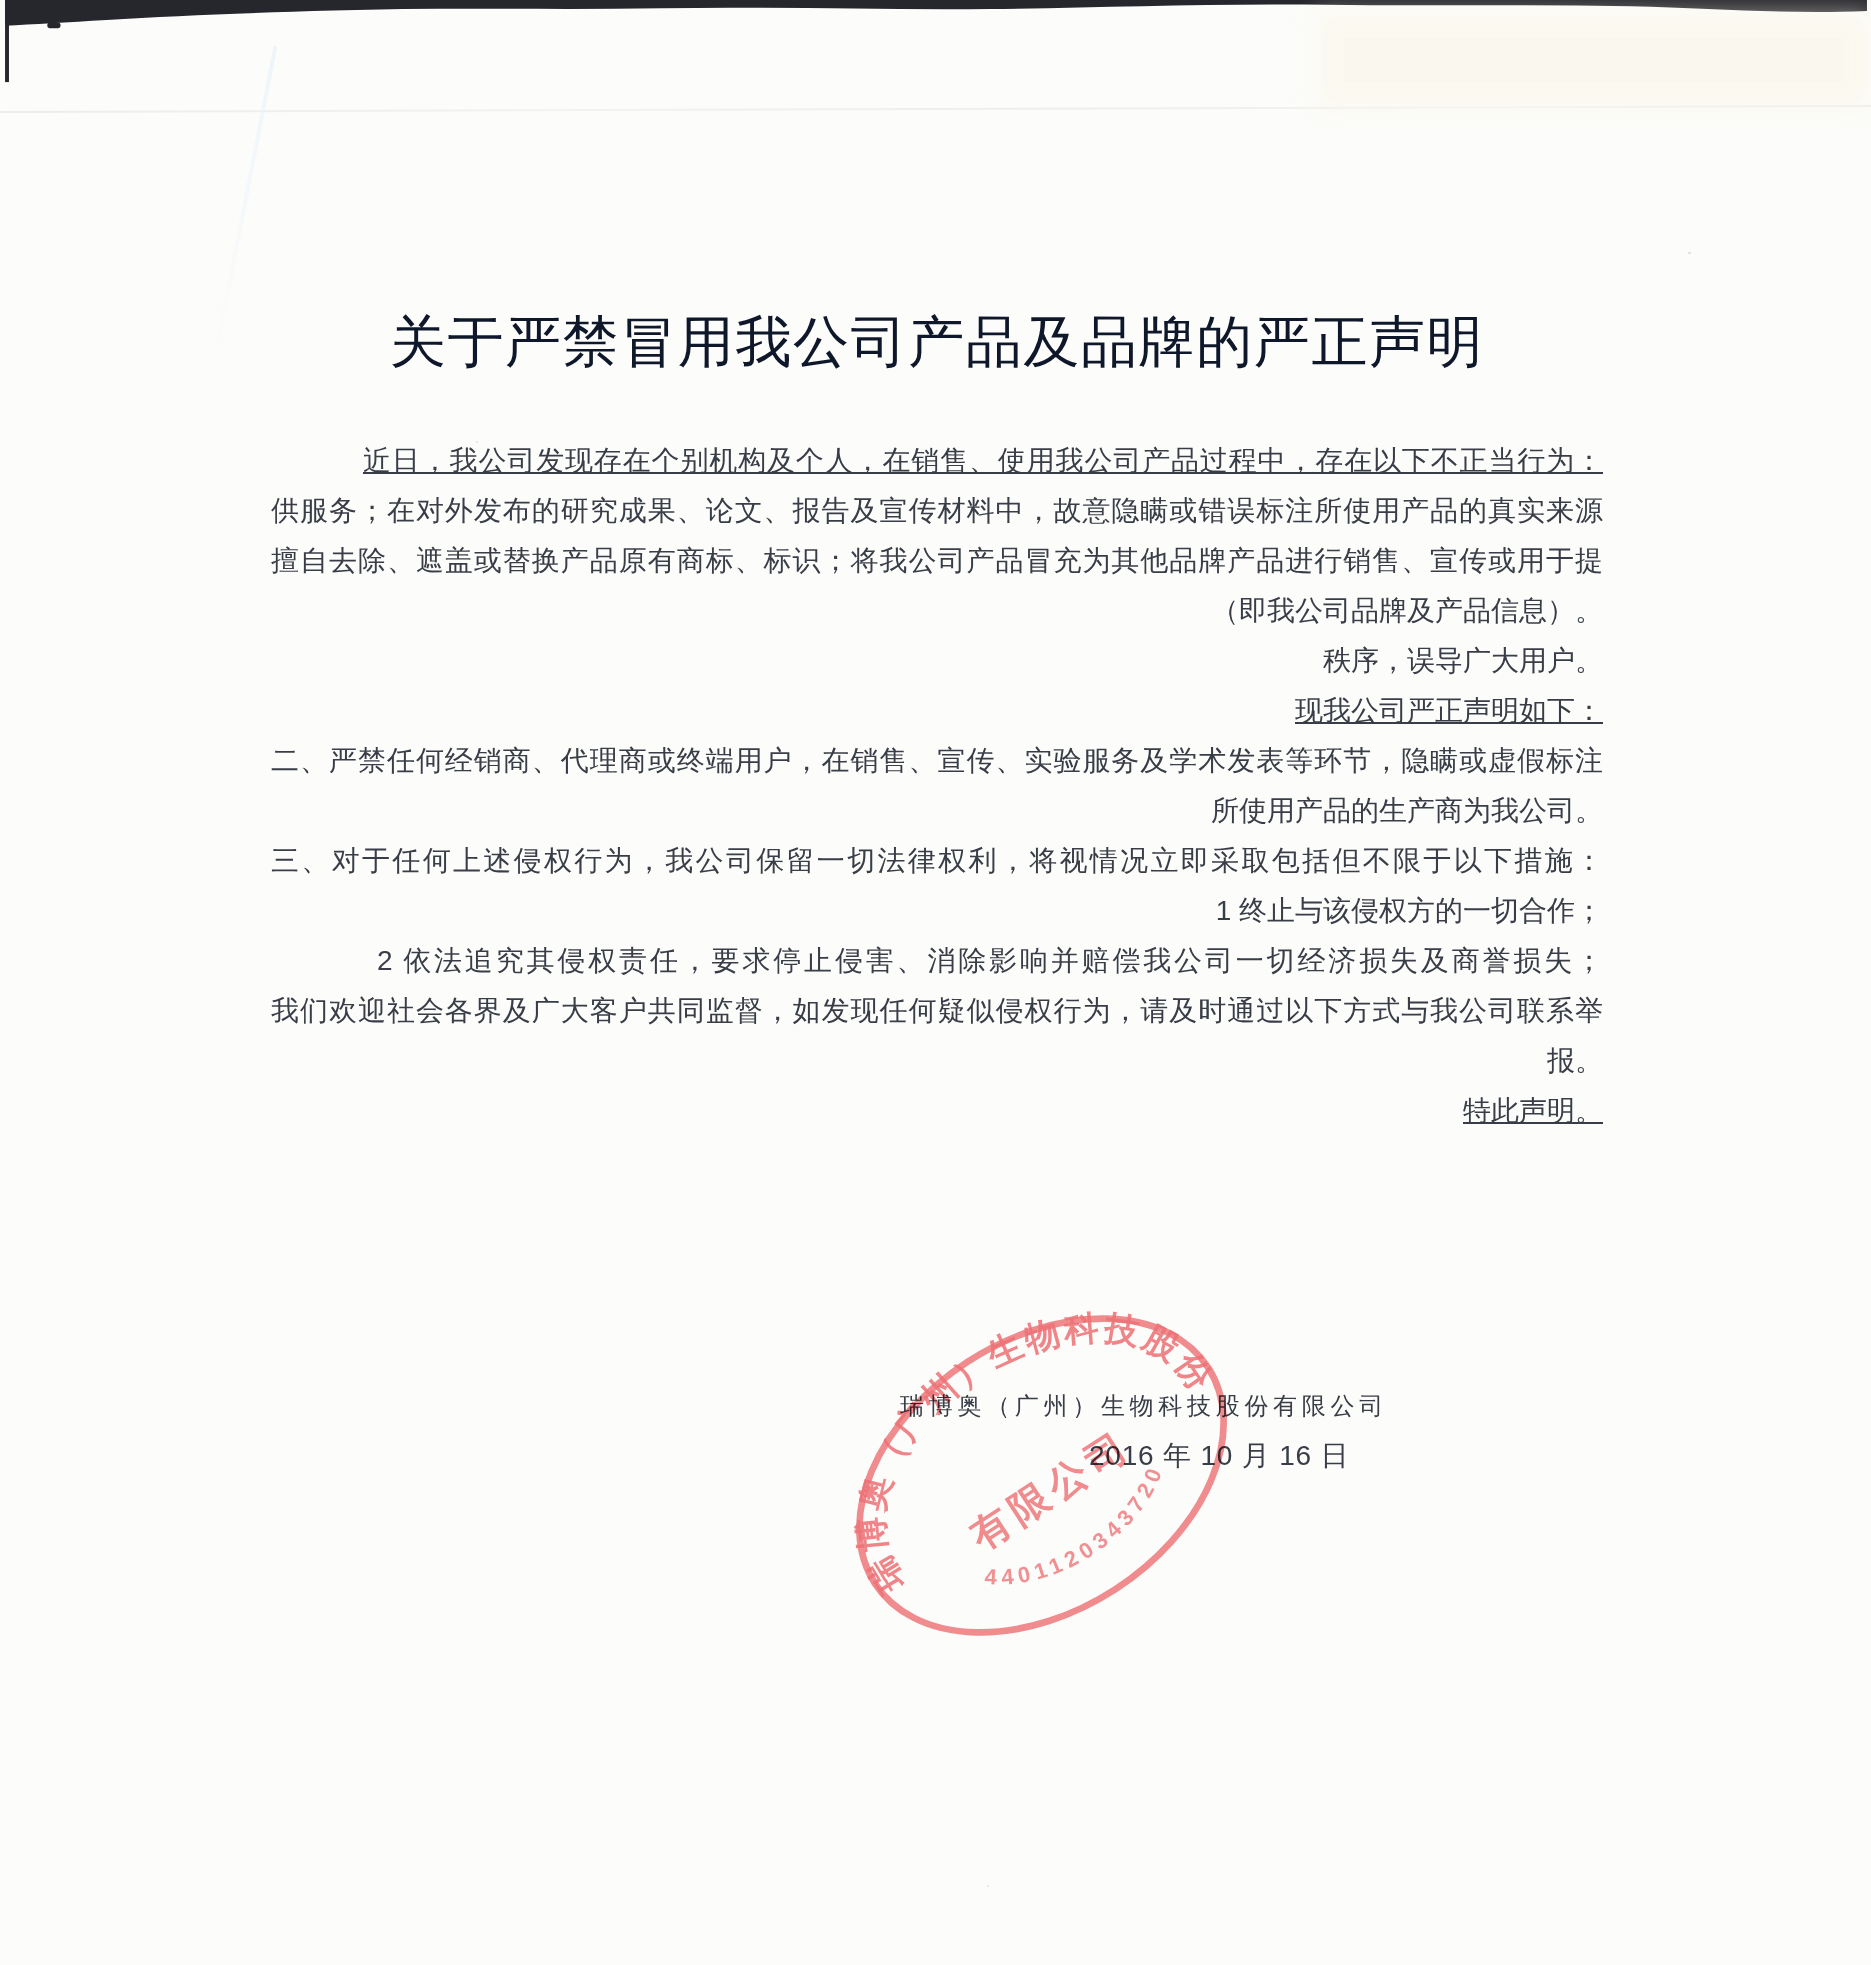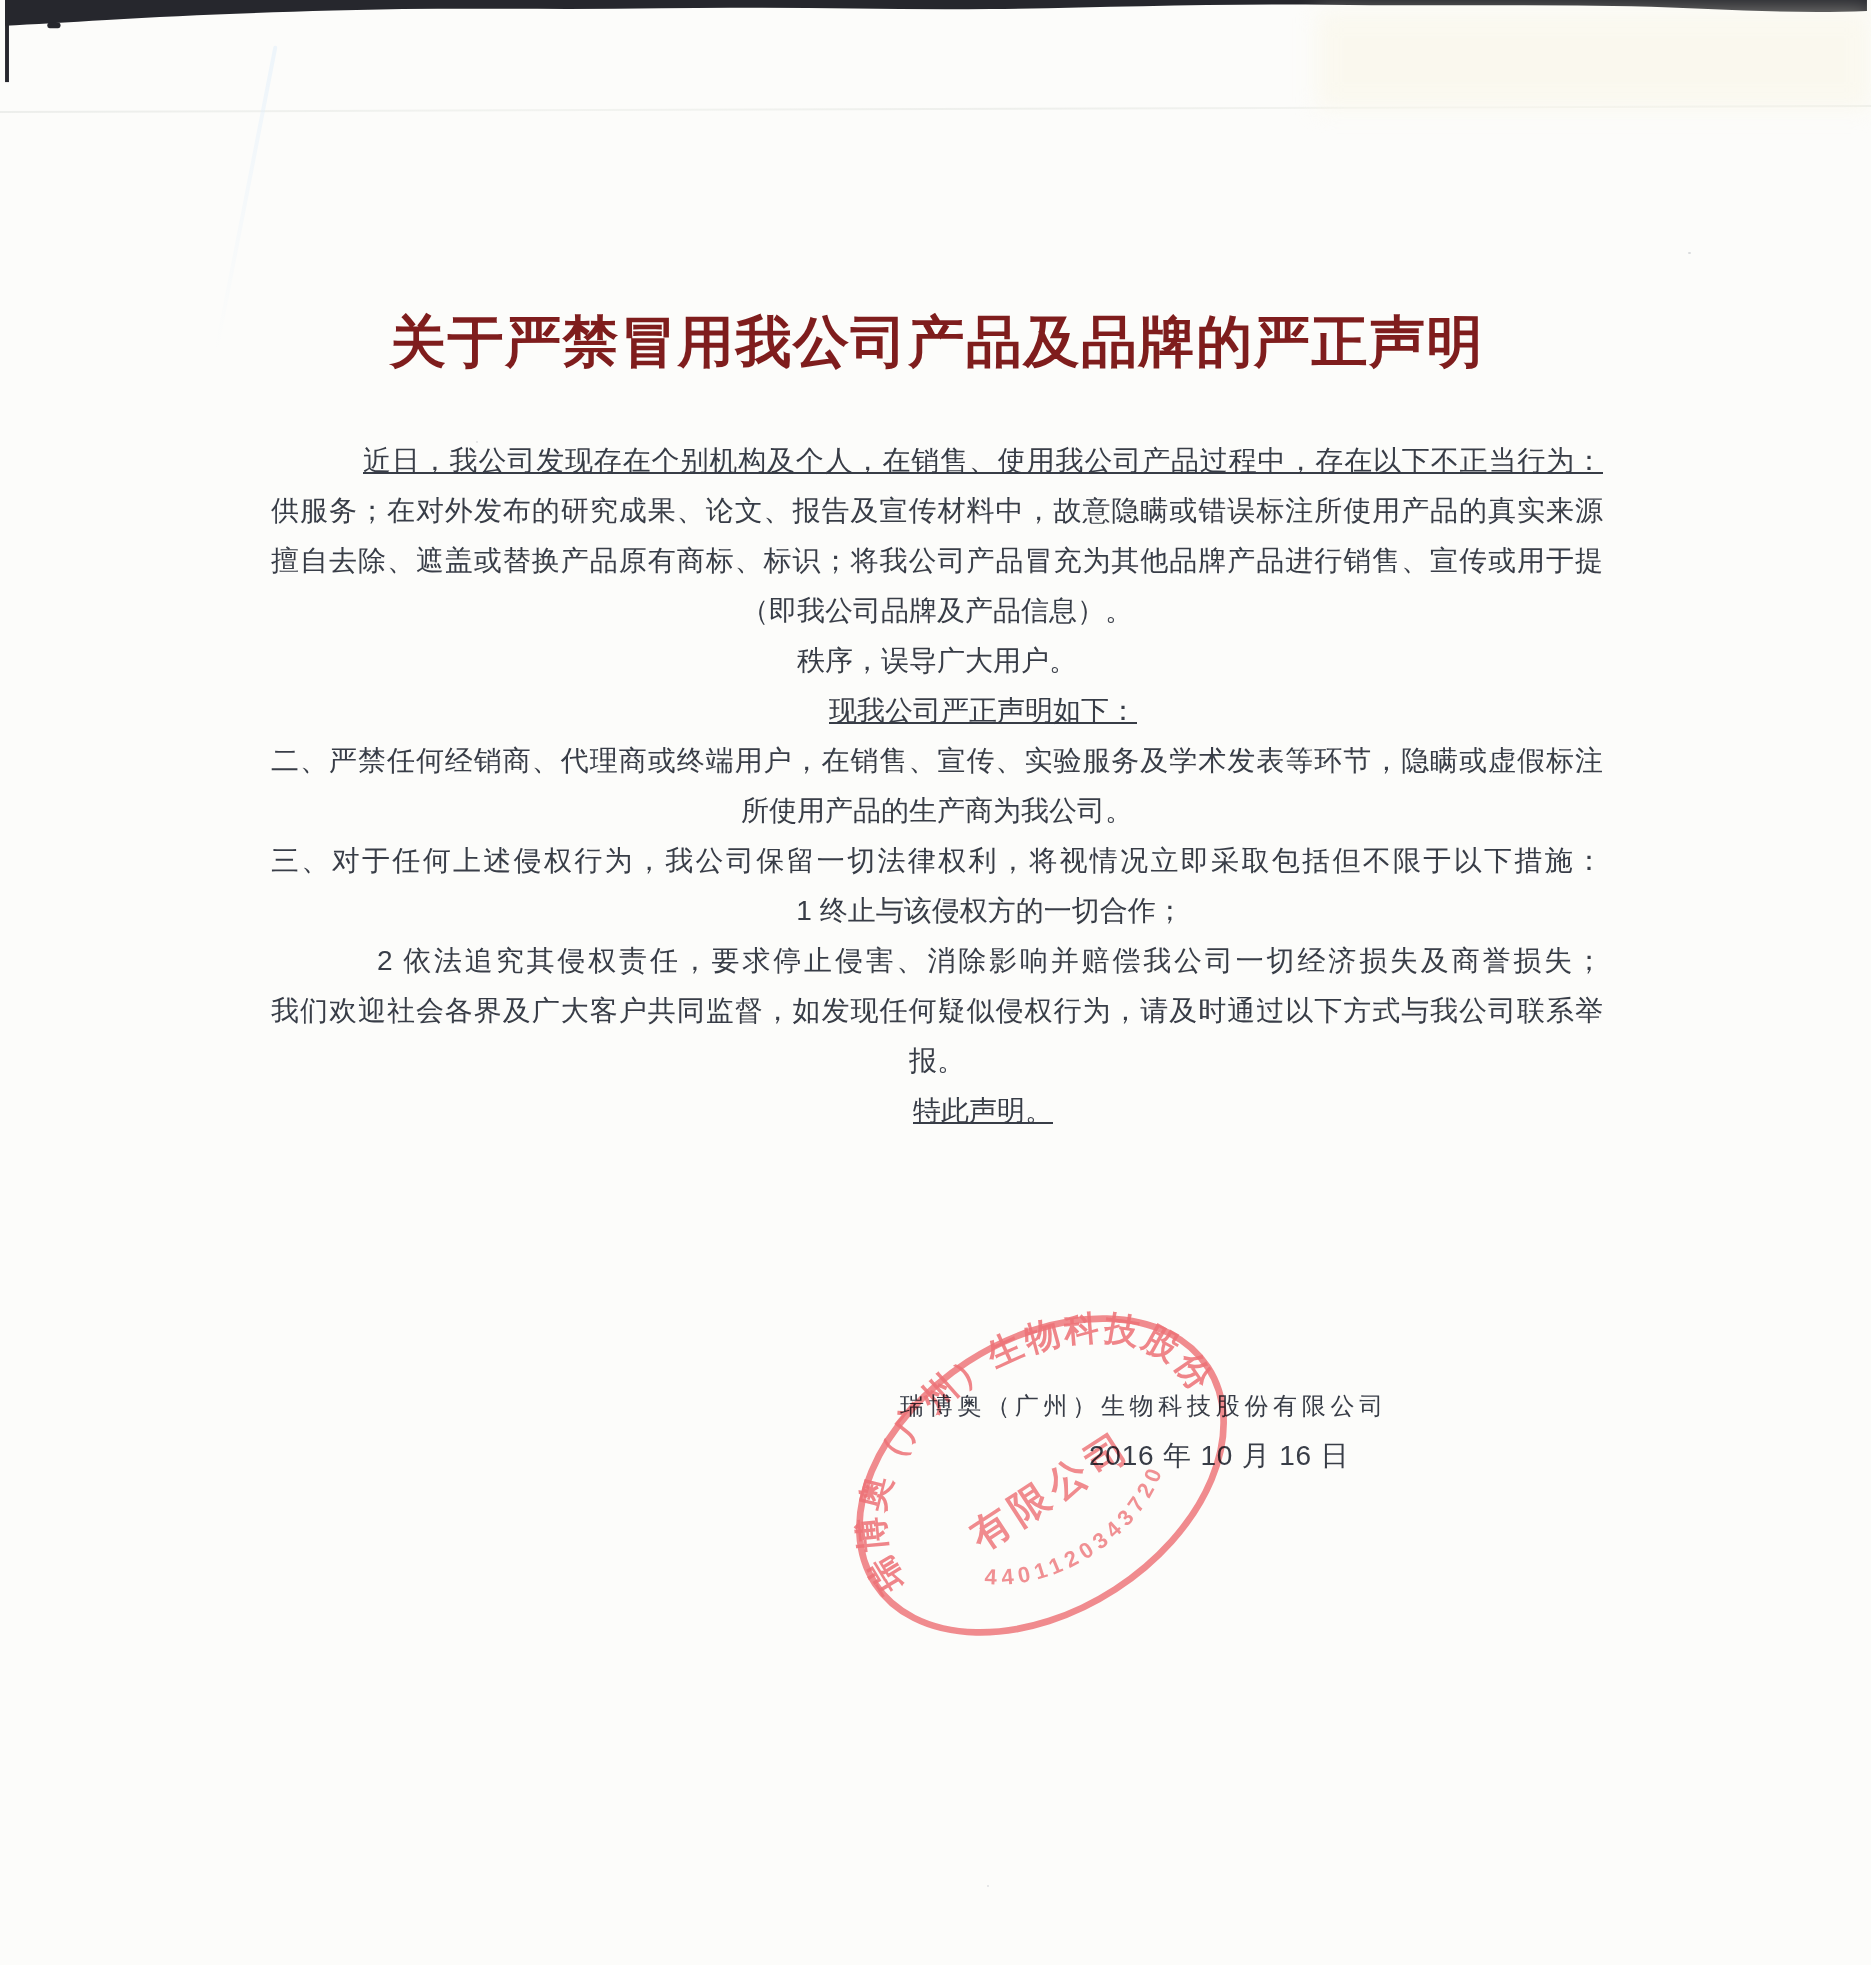--- a/index.html
+++ b/index.html
@@ -29,31 +29,31 @@
     position:absolute;left:1317px;top:11px;width:554px;height:98px;
     background:#f9f5e4;opacity:.5;filter:blur(11px);
   }
   .speck{position:absolute;background:#9aa0a8;border-radius:50%;opacity:.45;}
   .speck.s2{left:476px;top:441px;width:2.4px;height:2.4px;opacity:.3;}
   .speck.s3{left:1688px;top:252px;width:2.8px;height:2.4px;opacity:.35;}
   .speck.s4{left:987px;top:1885px;width:2.4px;height:2.4px;opacity:.3;}
   
   .title{
     position:absolute;left:271px;width:1332px;top:306px;
-    margin:0;font-size:56px;line-height:71px;font-weight:700;
-    letter-spacing:1.6px;text-align:center;color:#7f1d1d;
+    margin:0;font-size:56px;line-height:71px;font-weight:400;
+    letter-spacing:1.6px;text-align:center;color:#0f172a;
     white-space:nowrap;
   }
   .body-lines{
     position:absolute;left:271px;width:1332px;top:436px;
     font-size:28px;color:#383d47;
   }
   .line{
     height:50px;line-height:50px;
-    text-align:center;white-space:nowrap;
+    text-align:right;white-space:nowrap;
   }
   .line.j{
     text-align:justify;text-align-last:justify;
     white-space:normal;
   }
   .line.ind-p{padding-left:92px;text-decoration:underline;}
   .line.j.ind-p{padding-left:0;text-indent:92px;}
   .line.ind-i{padding-left:106px;}
   .line.j.ind-i{padding-left:106px;text-indent:0;}
   .signature-company{

